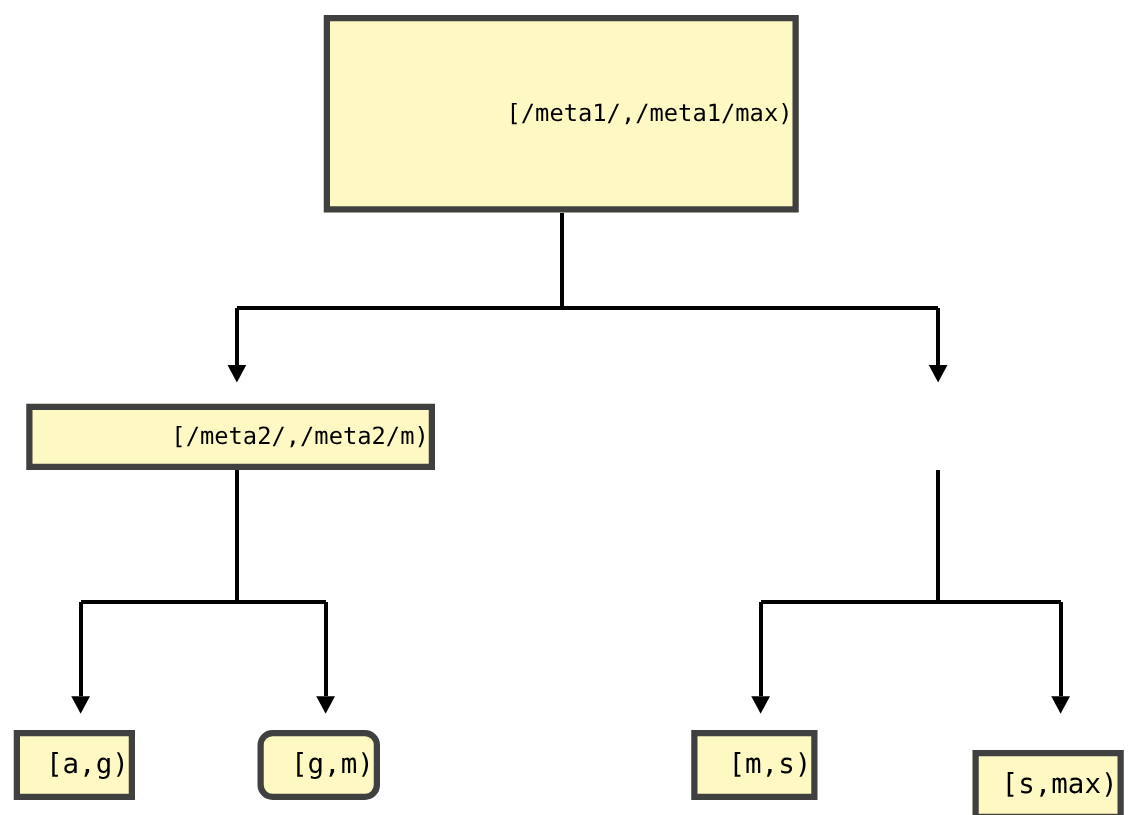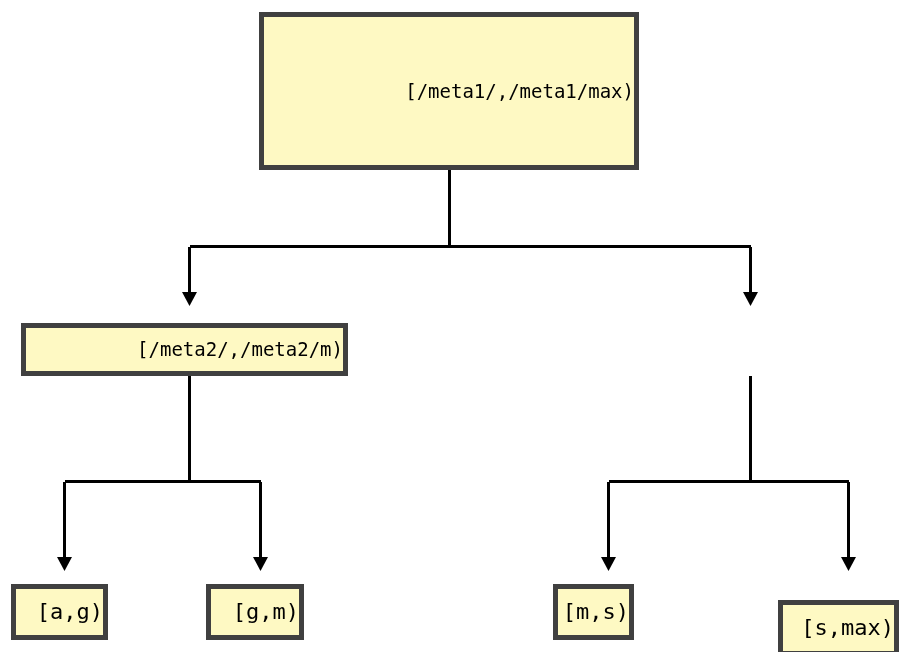--- a/index.html
+++ b/index.html
@@ -59,22 +59,22 @@
     width: 322px;
     height: 53px;
     font-size: 19px;
   }
   .node-leaf {
     height: 56px;
     font-size: 22px;
     top: 584px;
   }
   .leaf-a-g   { left: 11px;  width: 97px; }
-  .leaf-g-m   { left: 206px; width: 98px; }
-  .leaf-m-s   { left: 553px; width: 81px; }
+  .leaf-g-m   { left: 206px; width: 98px; border-radius: 12px; }
+  .leaf-m-s   { left: 553px; width: 101px; }
   .leaf-s-max { left: 778px; width: 121px; margin-top: 16px; }
 </style>
 </head>
 <body>
 
 <div id="diagram-root">
 
   <svg id="edge-layer" viewBox="0 0 912 652" width="912" height="652" xmlns="http://www.w3.org/2000/svg">
     <g stroke="#000000" stroke-width="3" fill="none" shape-rendering="crispEdges">
 

